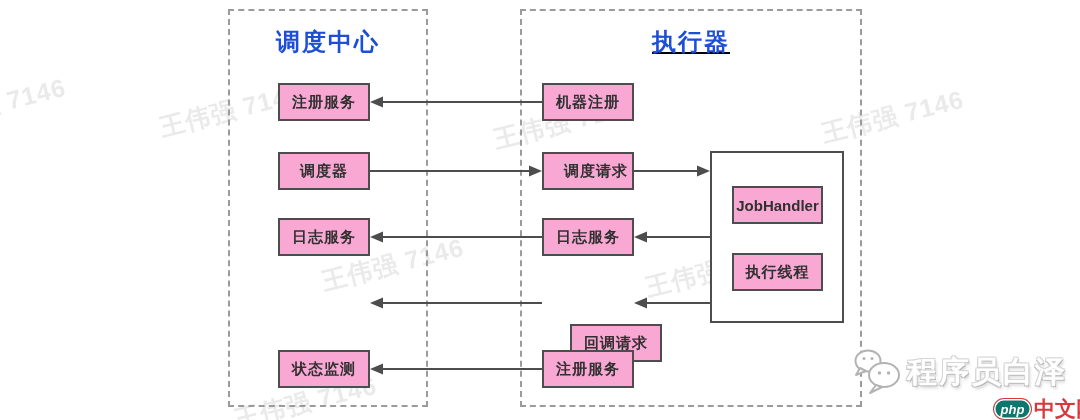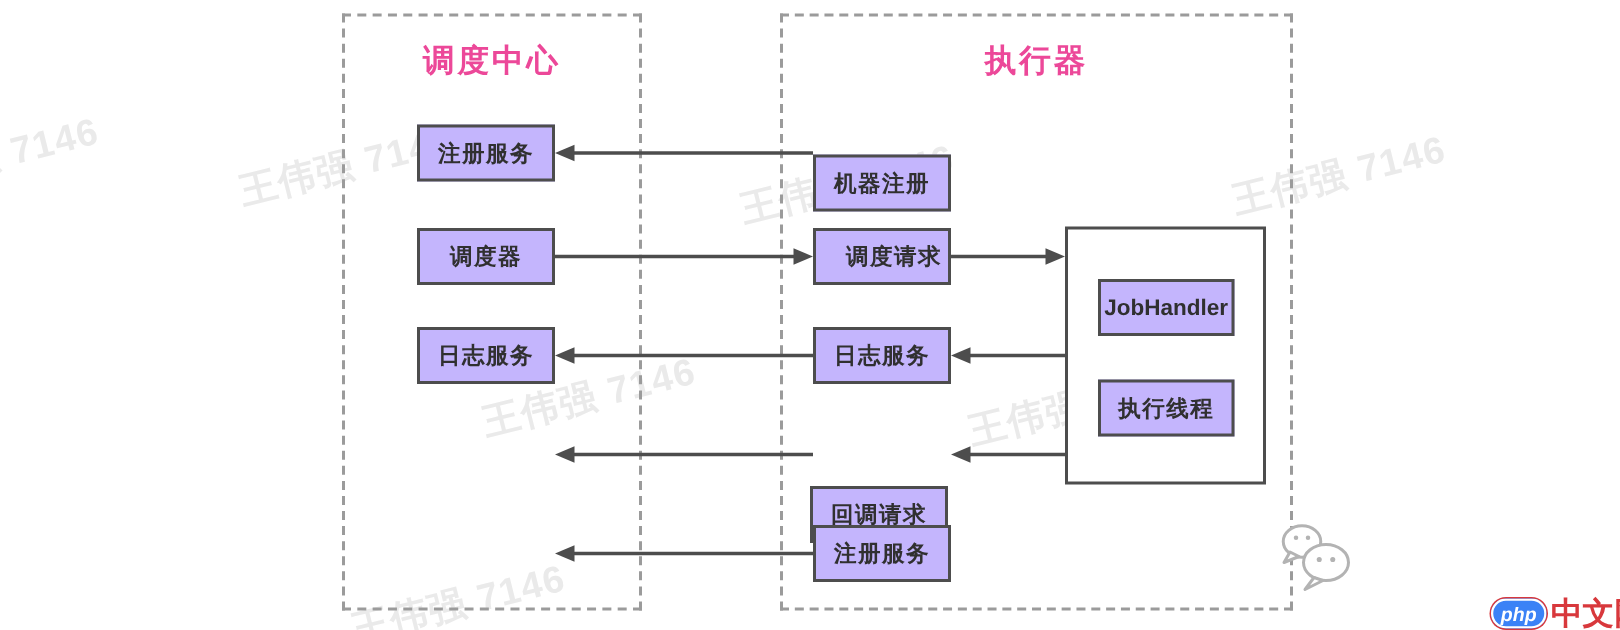--- a/index.html
+++ b/index.html
@@ -15,57 +15,57 @@
   .wm.w2 { left: 158px;  top: 94px; }
   .wm.w3 { left: 492px;  top: 106px; }
   .wm.w4 { left: 820px;  top: 100px; }
   .wm.w5 { left: 320px;  top: 248px; }
   .wm.w6 { left: 644px;  top: 254px; }
   .wm.w7 { left: 233px;  top: 386px; }
 
   
   .dashed-box { position: absolute; border: 2px dashed #9b9b9b; background: transparent; z-index: 1; }
   .dashed-box.left  { left: 228px; top: 9px; width: 200px; height: 398px; }
-  .dashed-box.right { left: 520px; top: 9px; width: 342px; height: 398px; }
-  .ctitle { width: 100%; text-align: center; margin-top: 15px; font-size: 21px;
-    font-weight: 700; color: #ec4899; letter-spacing: 2px; }
+  .dashed-box.right { left: 520px; top: 9px; width: 342px; height: 398px; text-decoration: underline; }
+  .ctitle { width: 100%; text-align: center; margin-top: 15px; font-size: 24px;
+    font-weight: 700; color: #1d4ed8; letter-spacing: 2px; }
 
   
   .inner-box { position: absolute; left: 710px; top: 151px; width: 134px; height: 172px;
     border: 2px solid #4d4d4d; background: #ffffff; z-index: 2; }
 
   
   .node { position: absolute; width: 92px; height: 38px; border: 2px solid #4d4d4d;
-    background: #c4b5fd; display: flex; align-items: center; justify-content: center;
+    background: #f9a8d4; display: flex; align-items: center; justify-content: center;
     font-size: 15px; font-weight: 600; color: #303030; z-index: 3; letter-spacing: 1px; }
   .p-reg   { left: 278px; top: 83px;  }
   .p-sched { left: 278px; top: 152px; text-align: center; }
   .p-logc  { left: 278px; top: 218px; }
   .p-cbc   { left: 278px; top: 284px; }
   .p-stm   { left: 278px; top: 350px; }
-  .p-mreg  { left: 542px; top: 83px; margin-top: 20px;  }
+  .p-mreg  { left: 542px; top: 83px;  }
   .p-dreq  { left: 542px; top: 152px; padding-left: 16px; }
   .p-loge  { left: 542px; top: 218px; }
-  .p-cbr   { left: 540px; top: 284px; margin-top: 40px; }
+  .p-cbr   { left: 570px; top: 284px; margin-top: 40px; }
   .p-str   { left: 542px; top: 350px; }
   .p-jh    { left: 732px; top: 186px; width: 91px; height: 38px; letter-spacing: 0; }
   .p-et    { left: 732px; top: 253px; width: 91px; height: 38px; }
 
   
   #arrows { position: absolute; left: 0; top: 0; width: 1080px; height: 420px;
     z-index: 4; pointer-events: none; }
 
   
   .wechat-badge { position: absolute; left: 853px; top: 348px; z-index: 5; }
   .baize-text { position: absolute; left: 907px; top: 352px; z-index: 5;
     font-size: 30px; font-weight: 700; color: #ffffff; letter-spacing: 2px; white-space: nowrap;
     text-shadow: -1px -1px 0 #d6d6d6, 1px -1px 0 #d6d6d6, -1px 1px 0 #c2c2c2,
                  1px 1px 0 #b5b5b5, 2px 3px 3px rgba(0,0,0,0.15); }
   .php-badge { position: absolute; left: 994px; top: 399px; width: 37px; height: 20px;
-    background: #3b82f6; border-radius: 10px; color: #ffffff; font-size: 13px;
+    background: #0f766e; border-radius: 10px; color: #ffffff; font-size: 13px;
     font-weight: 700; font-style: italic; display: flex; align-items: center;
     justify-content: center; z-index: 5; box-shadow: inset 0 0 0 1.5px #ffffff, 0 0 0 1px #d8383c; }
   .php-site { position: absolute; left: 1034px; top: 395px; z-index: 5; font-size: 21px;
     font-weight: 800; color: #d8383c; white-space: nowrap; letter-spacing: 0; }
 </style>
 </head>
 <body>
 
 <div id="stage">
 
@@ -83,20 +83,21 @@
 
   <div class="dashed-box right">
     <div class="ctitle">执行器</div>
   </div>
 
   <div class="inner-box"></div>
 
   <div class="node p-reg">注册服务</div>
   <div class="node p-sched">调度器</div>
   <div class="node p-logc">日志服务</div>
+  <div class="node p-stm">状态监测</div>
 
   <div class="node p-mreg">机器注册</div>
   <div class="node p-dreq">调度请求</div>
   <div class="node p-loge">日志服务</div>
   <div class="node p-cbr">回调请求</div>
   <div class="node p-str">注册服务</div>
 
   <div class="node p-et">执行线程</div>
   <div class="node p-jh">JobHandler</div>
 
@@ -128,16 +129,17 @@
         <path d="M23,37 L17,45 L29,39 Z" stroke-linejoin="round"></path>
       </g>
       <g fill="#b3b3b3" stroke="none">
         <circle cx="11" cy="10.5" r="1.5"></circle>
         <circle cx="19" cy="10.5" r="1.5"></circle>
         <circle cx="26.5" cy="25" r="1.7"></circle>
         <circle cx="35.5" cy="25" r="1.7"></circle>
       </g>
     </svg>
   </div>
+  <div class="baize-text">程序员白泽</div>
   <div class="php-badge">php</div>
   <div class="php-site">中文网</div>
 
 </div>
 
 </body></html>

